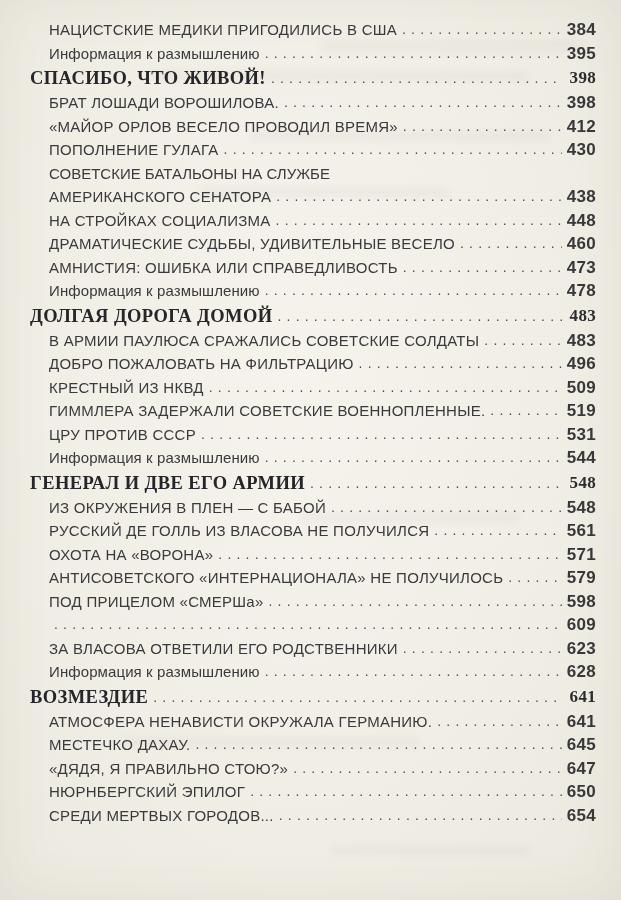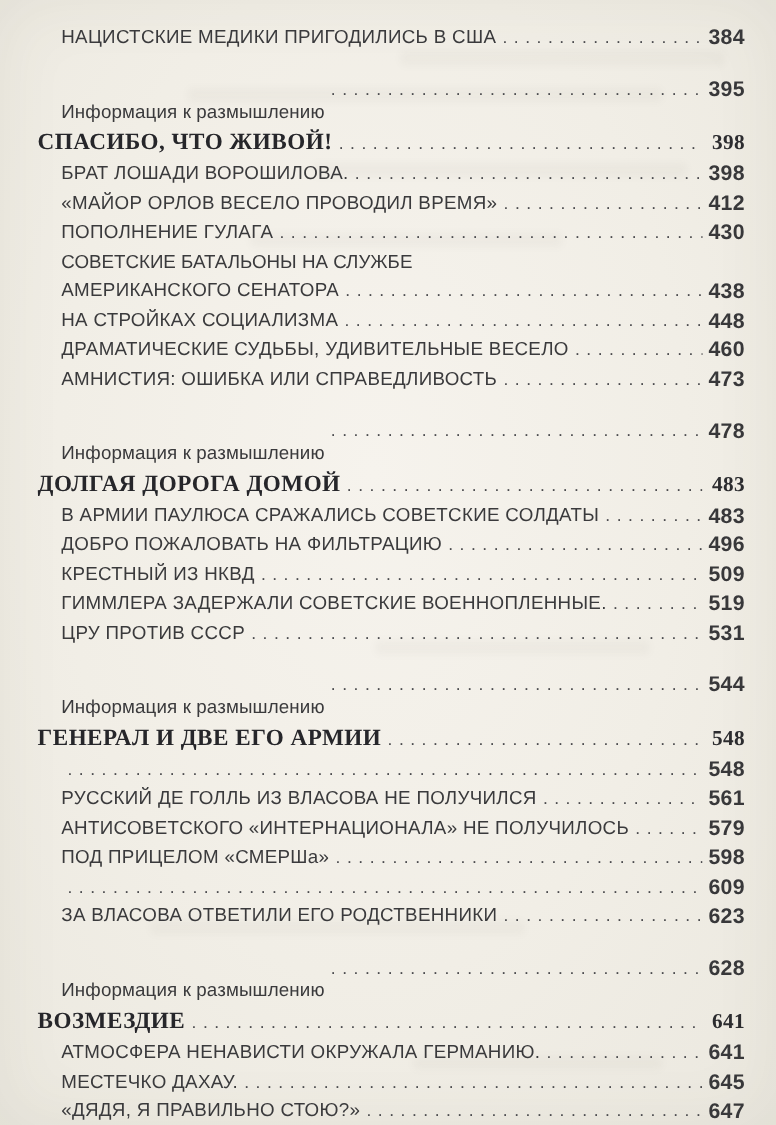--- a/index.html
+++ b/index.html
@@ -44,21 +44,21 @@
     display: flex;
     align-items: center;
     line-height: 23.5px;
     white-space: nowrap;
   }
   .row.entry, .row.note, .row.entry-cont {
     padding-left: 19px;
     font-size: 15px;
   }
   .row.entry .title { letter-spacing: 0.25px; }
-  .row.note .title { letter-spacing: 0.1px; margin-top: 36px; }
+  .row.note .title { letter-spacing: 0.1px; }
 
   .row.heading {
     line-height: 26px;
     font-family: "Liberation Serif", serif;
     font-weight: 700;
     font-size: 18.5px;
     color: #26262a;
     letter-spacing: 0.4px;
   }
 
@@ -198,27 +198,33 @@
         <span class="title">Информация к размышлению</span>
         <span class="dots"></span>
         <span class="pagenum">544</span>
       </div>
       <div class="row heading">
         <span class="title">ГЕНЕРАЛ И ДВЕ ЕГО АРМИИ</span>
         <span class="dots"></span>
         <span class="pagenum">548</span>
       </div>
       <div class="row entry">
+        <span class="title">ИЗ ОКРУЖЕНИЯ В ПЛЕН — С БАБОЙ</span>
         <span class="dots"></span>
         <span class="pagenum">548</span>
       </div>
       <div class="row entry">
         <span class="title">РУССКИЙ ДЕ ГОЛЛЬ ИЗ ВЛАСОВА НЕ ПОЛУЧИЛСЯ</span>
         <span class="dots"></span>
         <span class="pagenum">561</span>
+      </div>
+      <div class="row entry">
+        <span class="title">ОХОТА НА «ВОРОНА»</span>
+        <span class="dots"></span>
+        <span class="pagenum">571</span>
       </div>
       <div class="row entry">
         <span class="title">АНТИСОВЕТСКОГО «ИНТЕРНАЦИОНАЛА» НЕ ПОЛУЧИЛОСЬ</span>
         <span class="dots"></span>
         <span class="pagenum">579</span>
       </div>
       <div class="row entry">
         <span class="title">ПОД ПРИЦЕЛОМ «СМЕРШа»</span>
         <span class="dots"></span>
         <span class="pagenum">598</span>

